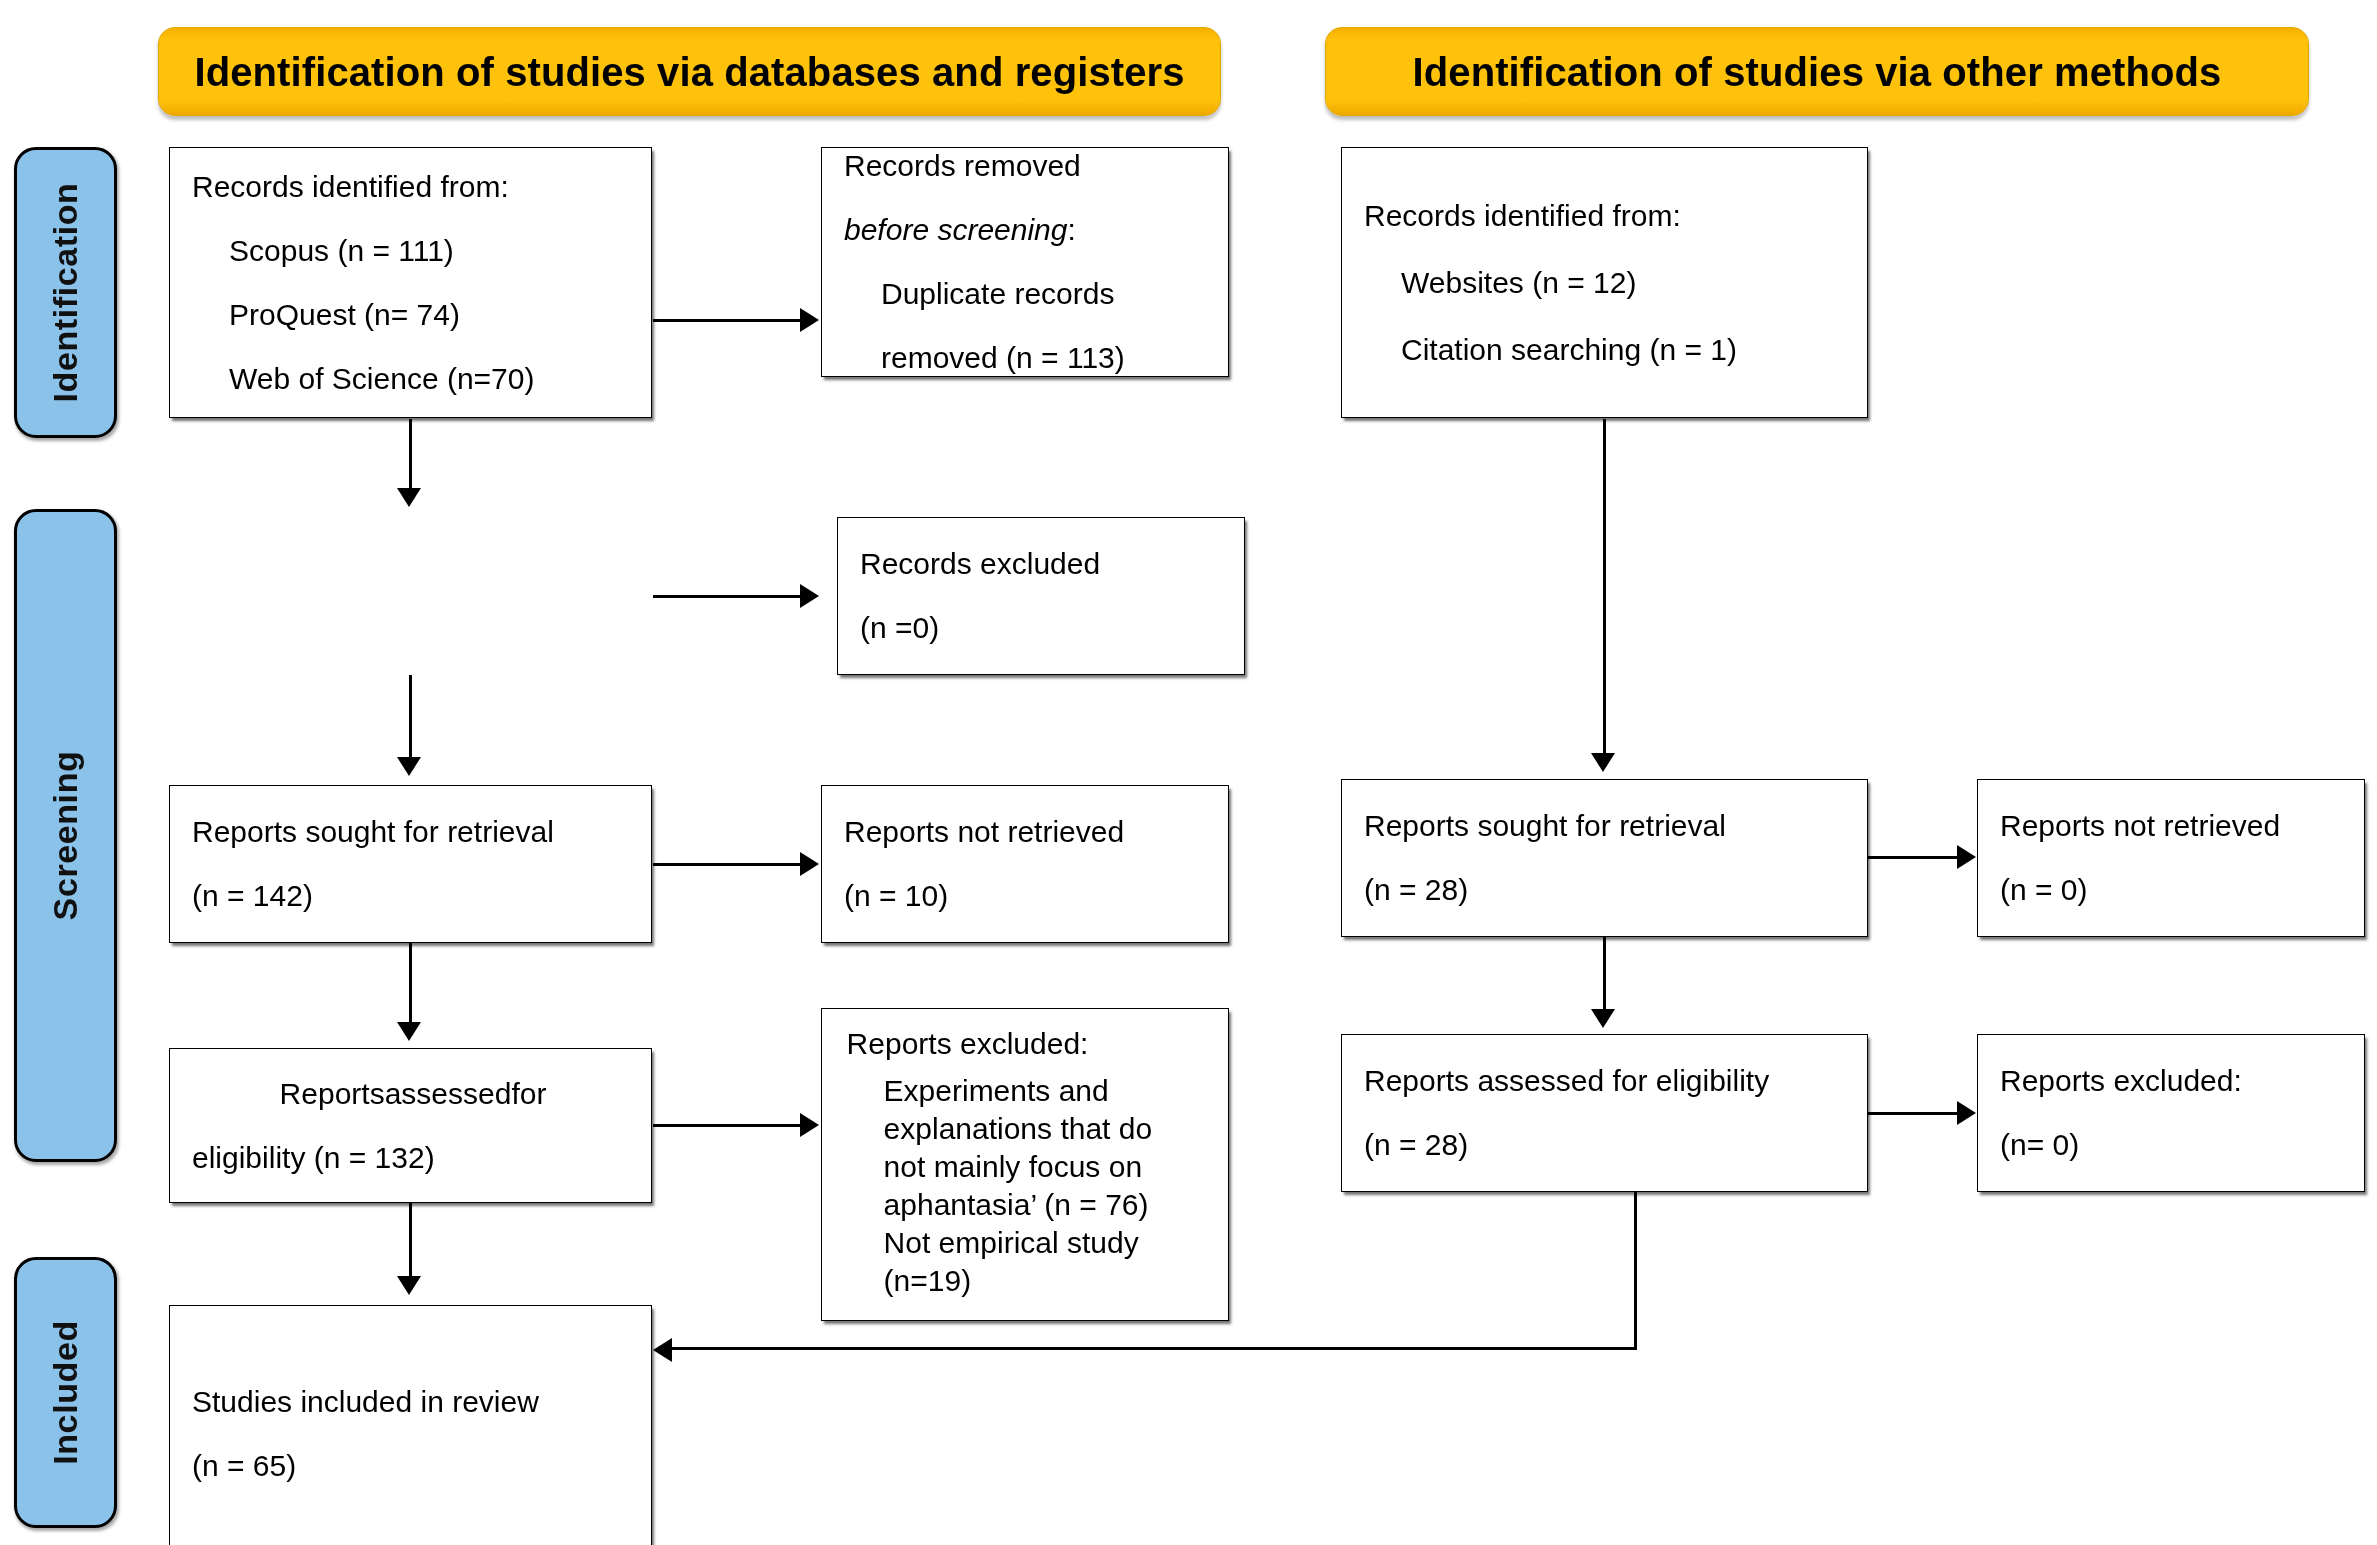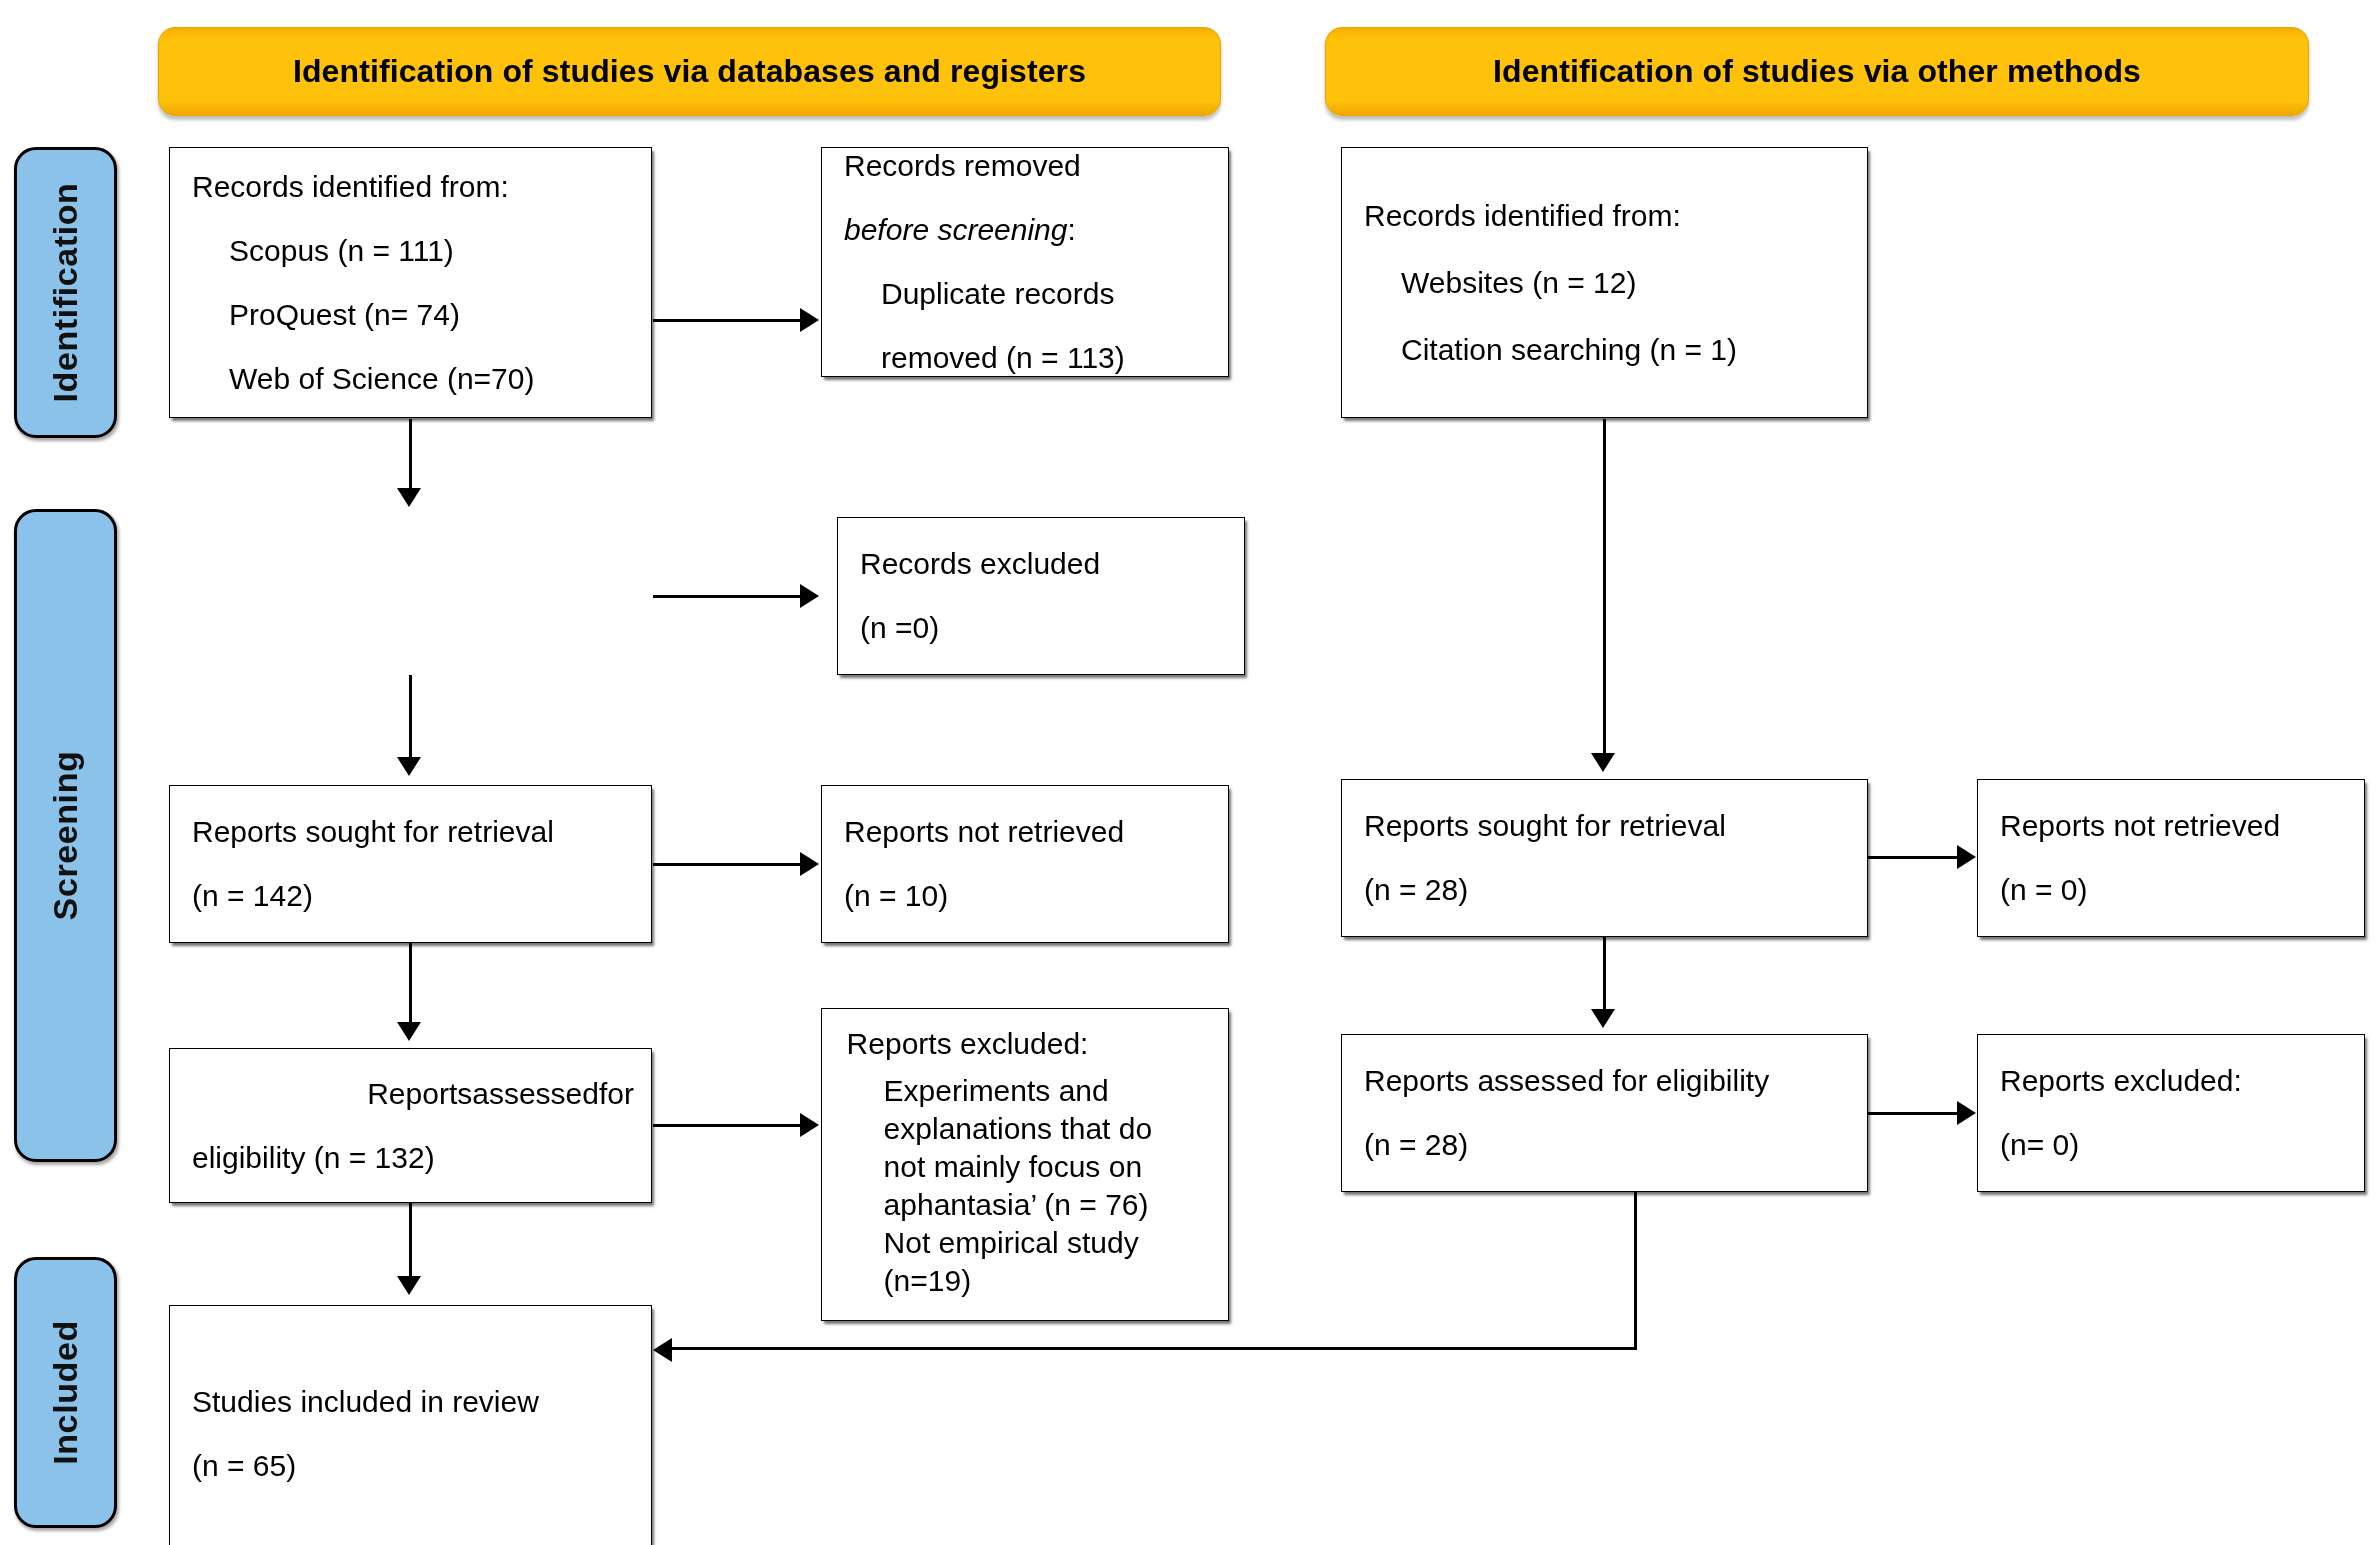--- a/index.html
+++ b/index.html
@@ -25,21 +25,21 @@
     border: 1.9px solid #e0a800;
     border-radius: 17px;
     box-shadow: 0 3.2px 3.9px rgba(0,0,0,0.25);
     display: flex;
     align-items: center;
     justify-content: center;
     box-sizing: border-box;
   }
   .banner-label {
     font-weight: bold;
-    font-size: 32px;
+    font-size: 40px;
     color: #000000;
     letter-spacing: 0.1px;
     text-align: center;
     line-height: 1.1;
   }
 
   
   .rail {
     position: absolute;
     background: #8ac2ea;
@@ -93,21 +93,21 @@
     line-height: 1.18;
   }
   .indent {
     padding-left: 37px;
   }
   .ital {
     font-style: italic;
   }
   .justify-row {
     display: flex;
-    justify-content: flex-end;
+    justify-content: center;
     width: 100%;
   }
 
   
   .line-h, .line-v {
     position: absolute;
     background: #000000;
   }
   .line-h { height: 3.2px; }
   .line-v { width: 3.2px; }

